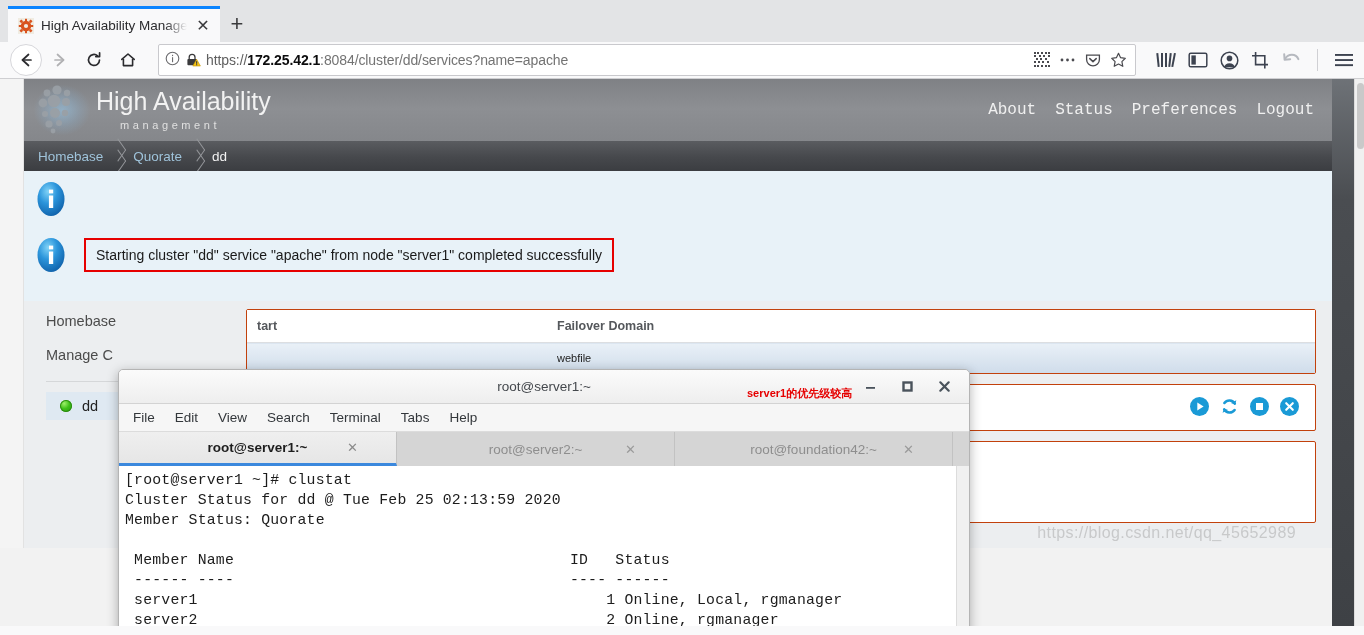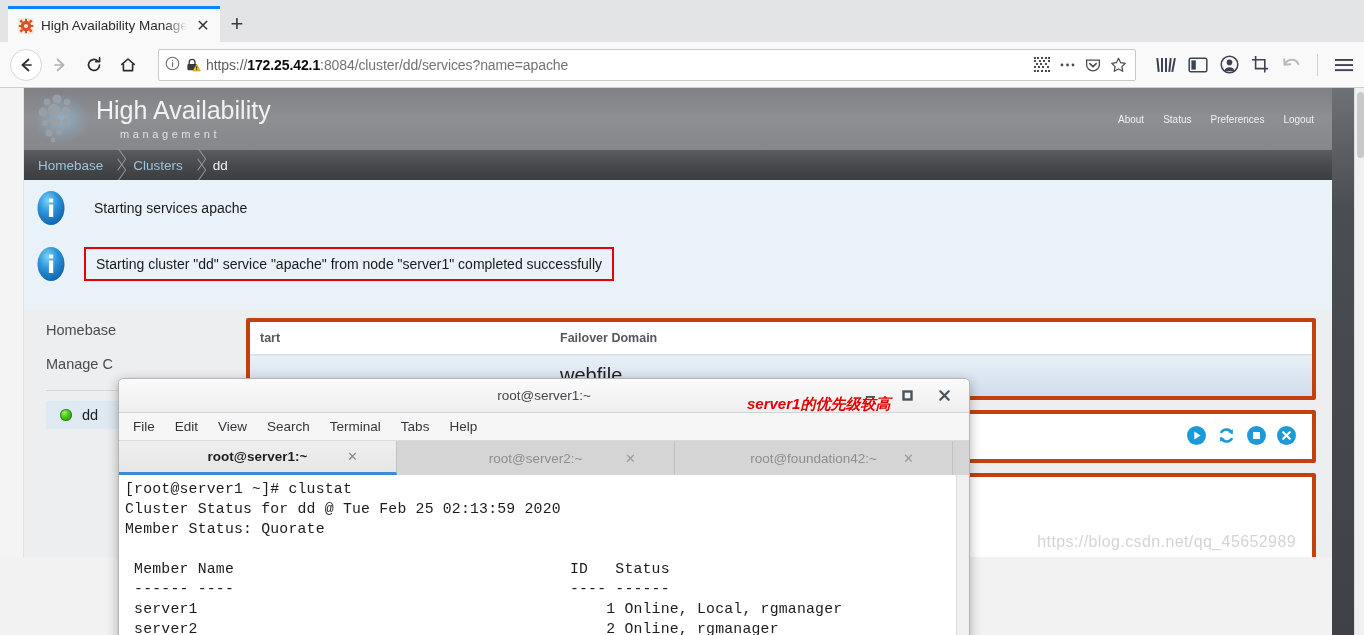--- a/index.html
+++ b/index.html
@@ -41,21 +41,21 @@
     width: 18px; height: 18px; flex: 0 0 18px; font-size: 16px; color: #3a3a3c;
     display: flex; align-items: center; justify-content: center; cursor: pointer;
   }
   .new-tab {
     width: 34px; height: 36px; display: flex; align-items: center;
     justify-content: center; font-size: 22px; color: #3a3a3c;
     font-weight: 300; cursor: pointer;
   }
 
   .navbar {
-    height: 46px; display: flex; align-items: center;
+    height: 37px; display: flex; align-items: center;
     background: #f9f9fa; padding: 0 10px; gap: 2px;
     border-bottom: 1px solid #cfcfd2;
   }
   .navbtn {
     width: 32px; height: 32px; display: flex; align-items: center;
     justify-content: center; color: #0c0c0d; cursor: pointer;
     border-radius: 16px; flex: 0 0 auto;
   }
   .navbtn.back { border: 1px solid #d7d7db; background: #fff; }
   .navbtn.dim { color: #b1b1b3; }
@@ -109,21 +109,21 @@
   .brand { color: #f2f2f2; line-height: 1; margin-left: 2px; }
   .brand-1 { font-size: 25px; font-weight: 400; letter-spacing: 0px; }
   .brand-2 {
     font-size: 11px; letter-spacing: 3.6px; color: #e0e0e0;
     margin-top: 6px; margin-left: 24px;
   }
   .hdr-nav {
     margin-left: auto; margin-right: 18px; display: flex; gap: 19px;
   }
   .hdr-nav a {
-    color: #f0f0f0; font-size: 10px; text-decoration: none; cursor: pointer;
+    color: #f0f0f0; font-size: 16px; text-decoration: none; cursor: pointer; font-family: Liberation Mono, monospace;
   }
 
   
   .crumbbar {
     position: absolute; left: 24px; top: 62px; width: 1308px; height: 30px;
     background: linear-gradient(to bottom, #5a5c60 0%, #46484c 55%, #3b3d41 100%);
     display: flex; align-items: center; padding-left: 14px;
   }
   .crumb {
     font-size: 13.5px; color: #9fc3da; cursor: pointer; padding-right: 4px;
@@ -177,30 +177,30 @@
     background: radial-gradient(circle at 35% 30%, #9df06a 0%, #3fc119 45%, #23960e 100%);
     box-shadow: 0 0 0 1px #2f8c12 inset;
   }
   .side-item-label { font-size: 14.5px; color: #222; }
 
   .main-panel {
     position: absolute; left: 212px; top: 0; width: 1096px; height: 325px;
     background: #eceef0; padding: 8px 16px 0 10px;
   }
   .card {
-    background: #fff; border: 4px solid #c2410c; border-radius: 2px;
+    background: #fff; border: 1px solid #c2410c; border-radius: 2px;
     margin-bottom: 10px;
   }
   .tbl { width: 100%; border-collapse: collapse; }
   .tbl th {
     text-align: left; font-size: 12.5px; color: #55585c; font-weight: 700;
     padding: 9px 10px; background: #fff; border-bottom: 1px solid #dcdee1;
   }
   .tbl td {
-    font-size: 20px; color: #222; padding: 9px 10px;
+    font-size: 11px; color: #222; padding: 9px 10px;
     background: linear-gradient(to bottom, #e9f0f7 0%, #cfdcea 100%);
   }
   .actions-card { padding: 12px 16px 14px 16px; text-align: right; }
   .act-row { display: flex; justify-content: flex-end; gap: 11px; }
   .act-btn { width: 19px; height: 19px; cursor: pointer; }
   .form-card { padding: 14px 16px 16px 16px; }
   .form-input {
     width: 182px; height: 24px; border: 1px solid #9a9a9a; background: #fff;
     font-family: "Liberation Sans", sans-serif; font-size: 13.5px;
     color: #1a1a1a; padding: 0 5px; border-radius: 1px;
@@ -243,22 +243,22 @@
   .term-titlebar {
     height: 34px; background: linear-gradient(to bottom, #fbfbfb 0%, #eeeeee 100%);
     border-bottom: 1px solid #d3d3d3; display: flex; align-items: center;
     position: relative; border-radius: 4px 4px 0 0;
   }
   .term-title {
     position: absolute; left: 0; right: 0; text-align: center;
     font-size: 13.5px; color: #44484d; font-weight: 400;
   }
   .term-annot {
-    position: absolute; left: 628px; top: 16px; font-size: 15px;
-    color: #e60000; font-weight: 700; white-space: nowrap; font-style: italic;
+    position: absolute; left: 628px; top: 16px; font-size: 11px;
+    color: #e60000; font-weight: 700; white-space: nowrap;
   }
   .win-btns {
     margin-left: auto; display: flex; align-items: center; gap: 24px;
     padding-right: 18px; z-index: 2;
   }
   .win-btn { color: #4a535c; cursor: pointer; display: flex; }
   .term-menubar {
     height: 28px; background: #f6f6f6; border-bottom: 1px solid #dcdcdc;
     display: flex; align-items: center; padding-left: 14px; gap: 20px;
   }
@@ -495,42 +495,41 @@
         <a>About</a>
         <a>Status</a>
         <a>Preferences</a>
         <a>Logout</a>
       </div>
     </div>
 
     <div class="crumbbar">
       <span class="crumb">Homebase</span>
       <span class="crumb-sep"></span>
-      <span class="crumb">Clusters</span>
+      <span class="crumb">Quorate</span>
       <span class="crumb-sep"></span>
       <span class="crumb current">dd</span>
     </div>
 
     <div class="notify-area">
       <div class="notice">
         <span class="notice-icon">
           <svg width="38" height="38" viewBox="0 0 38 38">
             <defs>
                 <radialGradient id="ig1" cx="38%" cy="28%" r="78%">
               <stop offset="0%" stop-color="#7fd2f7"></stop>
                   <stop offset="45%" stop-color="#2b95db"></stop>
                   <stop offset="100%" stop-color="#0e5fa8"></stop>
             </radialGradient>
               </defs>
             <ellipse cx="19" cy="19" rx="13.5" ry="17" fill="url(#ig1)"></ellipse>
             <rect x="16.9" y="15.5" width="4.3" height="12.5" fill="#fff"></rect>
             <rect x="16.9" y="9.6" width="4.3" height="3.8" fill="#fff"></rect>
           </svg>
         </span>
-        <span class="notice-text">Starting services apache</span>
       </div>
       <div class="notice">
         <span class="notice-icon">
           <svg width="38" height="38" viewBox="0 0 38 38">
             <ellipse cx="19" cy="19" rx="13.5" ry="17" fill="url(#ig1)"></ellipse>
             <rect x="16.9" y="15.5" width="4.3" height="12.5" fill="#fff"></rect>
             <rect x="16.9" y="9.6" width="4.3" height="3.8" fill="#fff"></rect>
           </svg>
         </span>
         <span class="notice-text boxed">Starting cluster "dd" service "apache" from node "server1" completed successfully</span>

